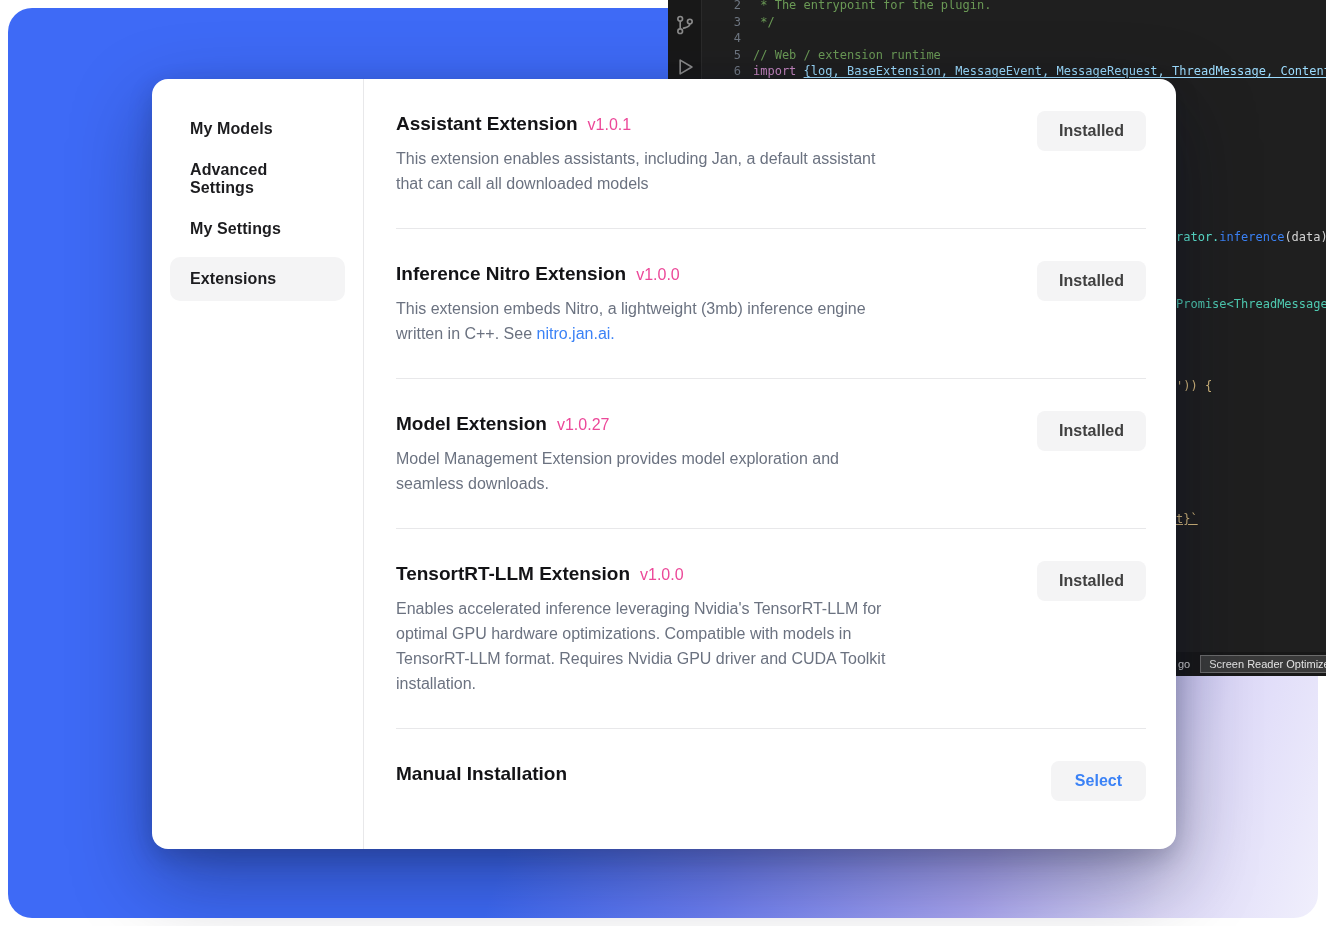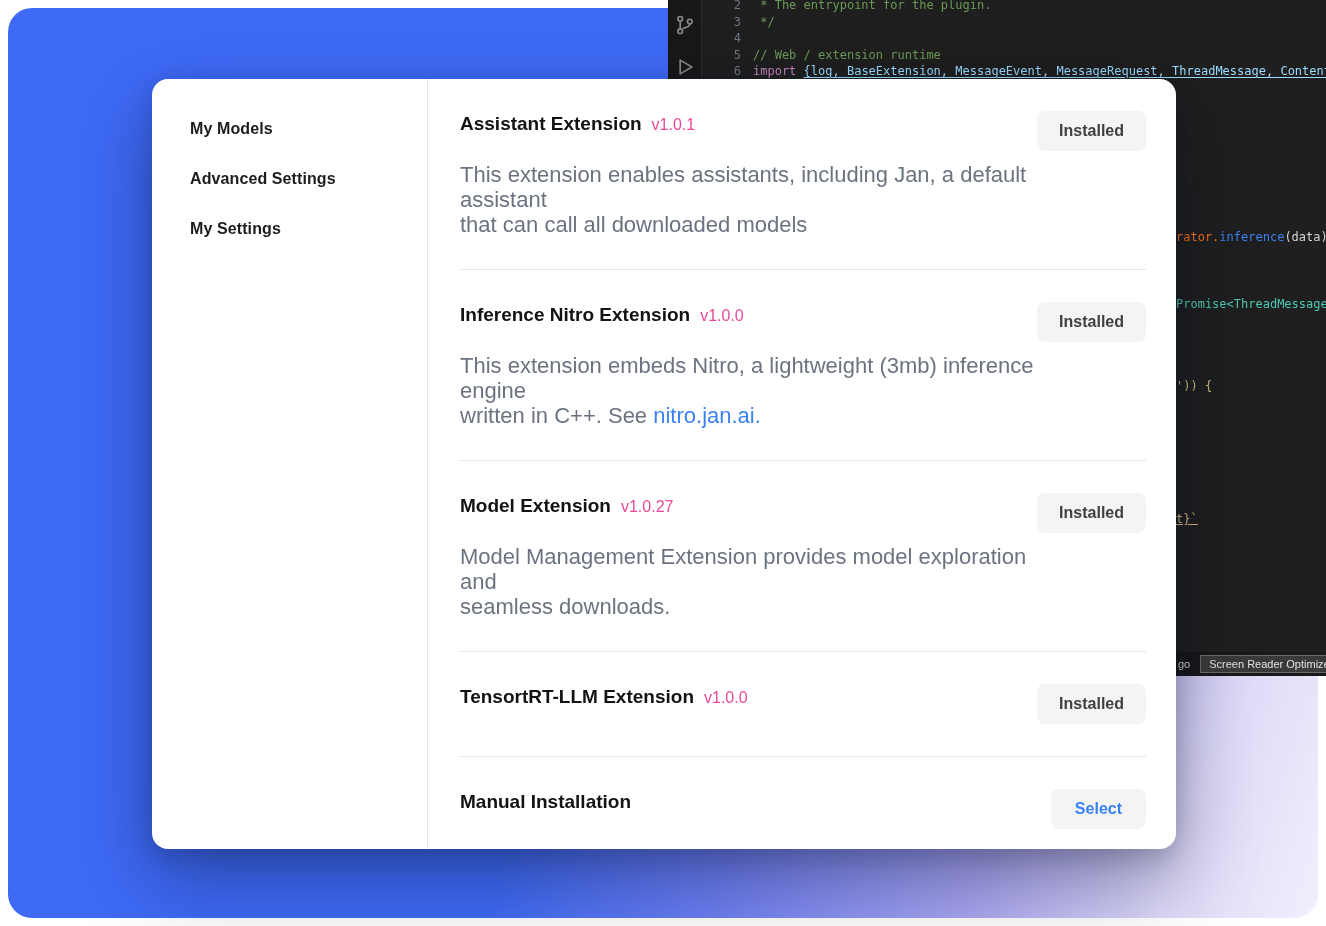--- a/index.html
+++ b/index.html
@@ -39,21 +39,21 @@
   .codetext { color:#d4d4d4; }
   .tok-comment { color:#6a9955; }
   .tok-keyword { color:#c586c0;margin-top:40px; }
   .tok-import { color:#9cdcfe; text-decoration:underline; text-underline-offset:2px; }
 
   .frag { position:absolute; font-size:12px; white-space:pre; }
   .frag.f1 { left:508px; top:230px; }
   .frag.f2 { left:508px; top:297px; color:#4ec9b0; }
   .frag.f3 { left:508px; top:379px; color:#d7ba7d; }
   .frag.f4 { left:508px; top:512px; color:#d7ba7d; text-decoration:underline; }
-  .tk-blue { color:#f97316; }
+  .tk-blue { color:#5eead4; }
   .tk-fn   { color:#3b82f6; }
   .tk-plain{ color:#d4d4d4; }
 
   .statusbar {
     position:absolute; left:0; bottom:0; width:100%; height:24px;
     background:#181818; display:flex; align-items:center;
     padding-left:510px; gap:10px; font-size:11px; color:#cccccc;
     font-family:"Liberation Sans", sans-serif;
   }
   .status-go { color:#d6d6d6; cursor:pointer; }
@@ -63,38 +63,38 @@
   }
 
   
   .modal {
     position:absolute; left:152px; top:79px; width:1024px; height:770px;
     background:#ffffff; border-radius:16px; overflow:hidden;
     box-shadow:0 30px 80px rgba(10,15,40,.38), 0 8px 24px rgba(10,15,40,.18);
     display:flex;
   }
   .sidebar {
-    flex:none; width:276px; border-right:1px solid #e8e8ea;
+    flex:none; width:212px; border-right:1px solid #e8e8ea;
     padding:28px 18px 0;
   }
   .side-item {
     height:44px; display:flex; align-items:center; padding:0 20px;
     margin-bottom:6px; border-radius:10px; cursor:pointer;
     font-size:16px; font-weight:700; color:#1c1c1f; letter-spacing:.1px;
   }
   .side-item.active { background:#f4f4f5; }
 
   .content { flex:1; padding:32px 30px 32px 32px; overflow:hidden; }
   .entry { display:flex; justify-content:space-between; align-items:flex-start; }
   .entry-text { width:600px; }
   .title-row { display:flex; align-items:baseline; gap:10px; line-height:26px; }
   .ext-name { font-size:19px; font-weight:700; color:#131316; }
   .ext-version { font-size:16px; font-weight:500; color:#ec4899; }
   .desc {
-    margin:24px 0 0; font-size:22px; line-height:25px; color:#6b7280;
+    margin:8px 0 0; font-size:16px; line-height:25px; color:#6b7280;
     white-space:pre-line;
   }
   .desc a { color:#3b82f6; text-decoration:none; cursor:pointer;text-align:center; }
   .btn {
     flex:none; border:none; border-radius:8px; background:#f4f4f5;
     font-family:inherit; font-size:16px; font-weight:700;
     padding:11px 22px; cursor:pointer;
   }
   .btn.installed { color:#404040; }
   .btn.select { color:#3b82f6; padding:11px 24px; }
@@ -155,20 +155,21 @@
     <span class="status-badge">Screen Reader Optimized</span>
   </div>
 </div>
 
 <div class="modal">
 
   <nav class="sidebar">
     <div class="side-item">My Models</div>
     <div class="side-item">Advanced Settings</div>
     <div class="side-item">My Settings</div>
+    <div class="side-item active">Extensions</div>
   </nav>
 
   <div class="content">
 
     <div class="entry">
       <div class="entry-text">
         <div class="title-row">
           <span class="ext-name">Assistant Extension</span>
           <span class="ext-version">v1.0.1</span>
         </div>
@@ -204,20 +205,24 @@
       <button class="btn installed">Installed</button>
     </div>
     <div class="divider"></div>
 
     <div class="entry">
       <div class="entry-text">
         <div class="title-row">
           <span class="ext-name">TensortRT-LLM Extension</span>
           <span class="ext-version">v1.0.0</span>
         </div>
+        <p class="desc"><span>Enables accelerated inference leveraging Nvidia's TensorRT-LLM for
+optimal GPU hardware optimizations. Compatible with models in
+TensorRT-LLM format. Requires Nvidia GPU driver and CUDA Toolkit
+installation.</span></p>
       </div>
       <button class="btn installed">Installed</button>
     </div>
     <div class="divider"></div>
 
     <div class="entry">
       <div class="entry-text">
         <div class="title-row">
           <span class="ext-name">Manual Installation</span>
         </div>

